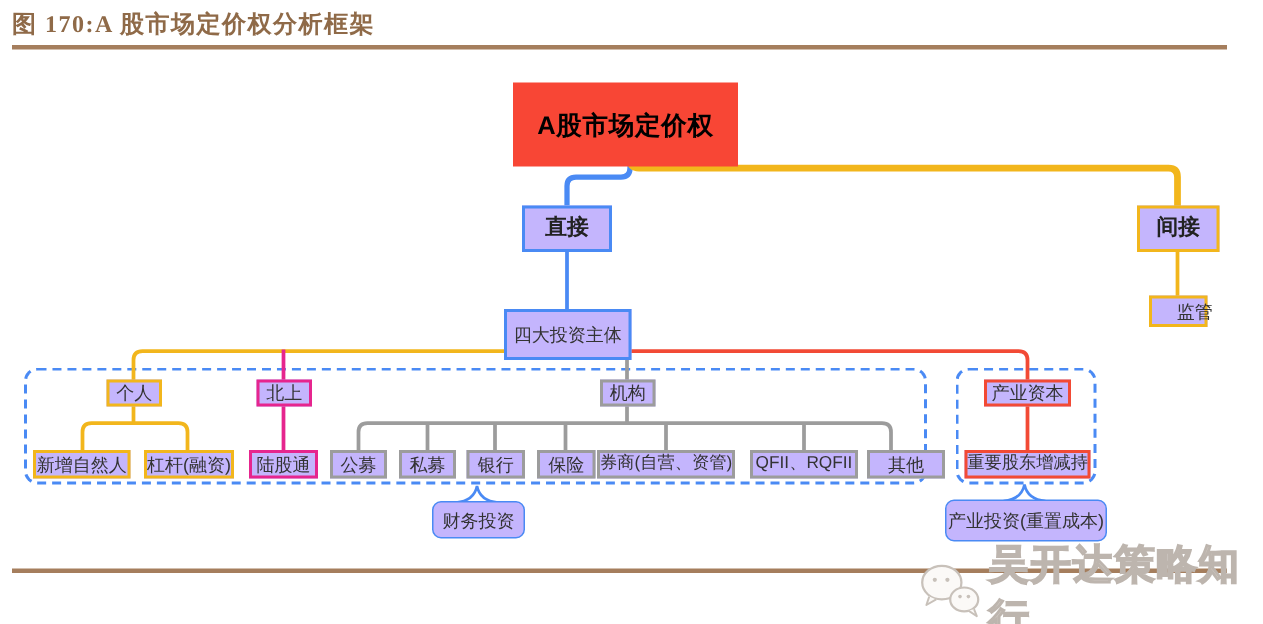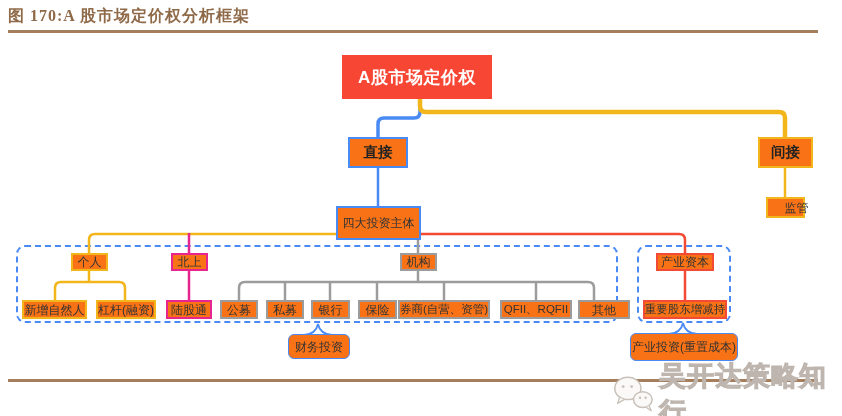--- a/index.html
+++ b/index.html
@@ -21,28 +21,28 @@
     letter-spacing:1px;
   }
   .wires{position:absolute;left:0;top:0;width:842px;height:416px;pointer-events:none;}
   .dashed-group{
     position:absolute;border:2px dashed #4a8af4;border-radius:9px;
     background:transparent;box-sizing:border-box;
   }
   .dg-left{left:16px;top:245px;width:602px;height:78px;}
   .dg-right{left:637px;top:245px;width:94px;height:78px;}
   .box{
-    position:absolute;background:#f97316;border:2px solid #999;
+    position:absolute;background:#c4b5fd;border:2px solid #999;
     display:flex;align-items:center;justify-content:center;
     box-sizing:border-box;font-size:12px;color:#333;white-space:nowrap;
     line-height:1;
   }
   .root{
-    left:342px;top:55px;width:150px;height:44px;background:#f84635;border:none;
-    color:#ffffff;font-weight:bold;font-size:17px;letter-spacing:.5px;
+    left:342px;top:55px;width:150px;height:56px;background:#f84635;border:none;
+    color:#000000;font-weight:bold;font-size:17px;letter-spacing:.5px;
   }
   .lvl1{font-weight:bold;font-size:14.5px;color:#222;}
   .b-blue{border-color:#4a8af4;}
   .b-yellow{border-color:#f2b61c;}
   .b-pink{border-color:#e6258e;}
   .b-gray{border-color:#9c9c9c;}
   .b-red{border-color:#f24a35;}
   .small{font-size:12px;}
   .tiny{font-size:11.5px;}
   .note{

